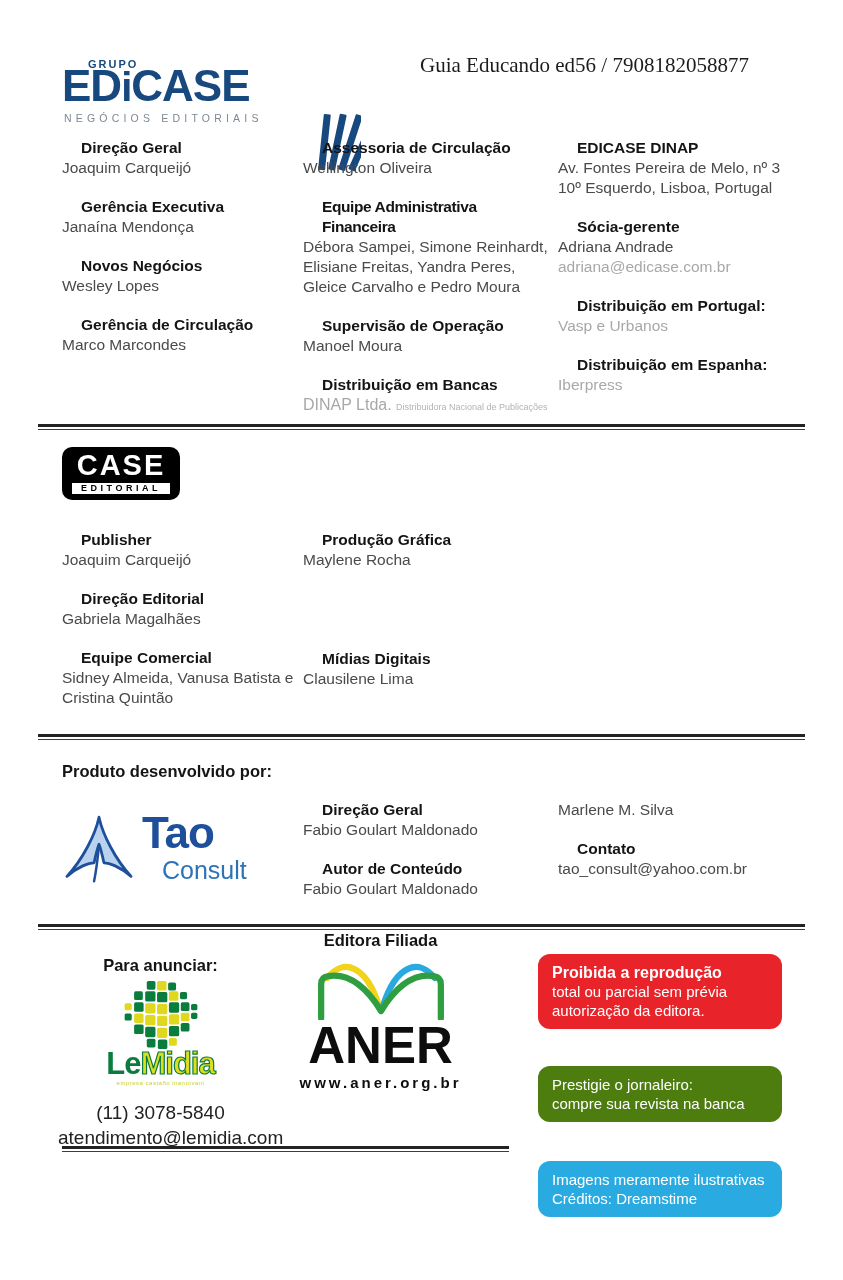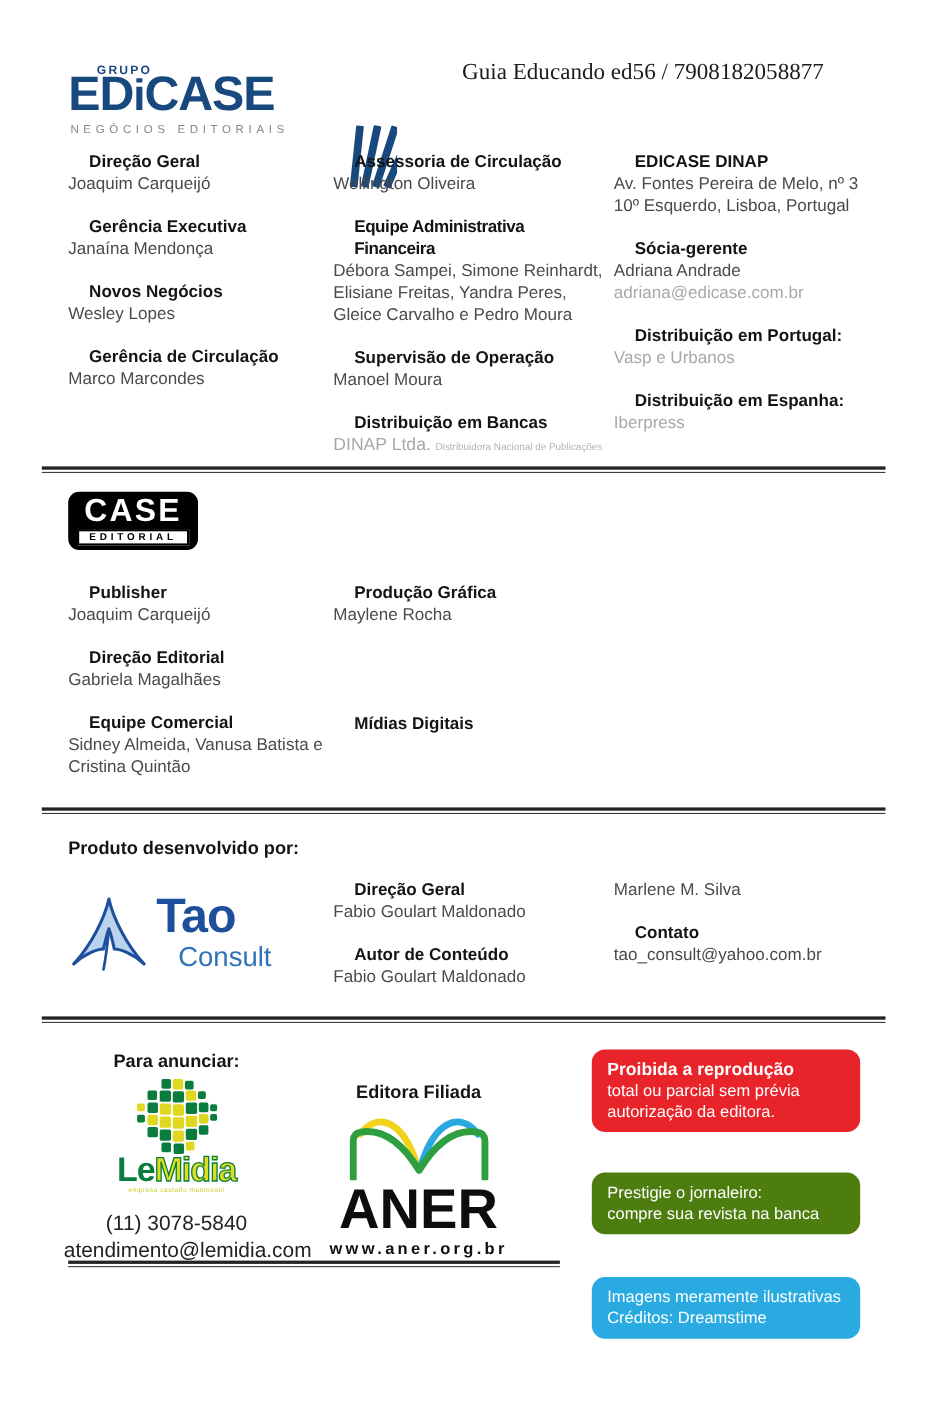--- a/index.html
+++ b/index.html
@@ -64,21 +64,21 @@
   .adv{position:absolute;left:58px;top:956px;width:205px;text-align:center;}
   .adv-label{font-size:16.5px;font-weight:bold;color:#141414;}
   .lemidia-globe{margin:6px auto 0;display:block;}
   .lemidia-word{font-size:31px;font-weight:bold;line-height:30px;letter-spacing:-1px;}
   .lm-le{color:#0a7c3e;}
   .lm-midia{color:#dede20;-webkit-text-stroke:1.2px #0a7c3e;}
   .lemidia-tagline{font-size:6px;color:#c9cf2a;letter-spacing:.5px;margin-top:1px;}
   .adv-phone{font-size:19px;color:#222;margin-top:16px;}
   .adv-email{font-size:19px;color:#222;margin-top:3px;}
 
-  .aff{position:absolute;left:298px;top:984px;width:165px;text-align:center;}
+  .aff{position:absolute;left:298px;top:931px;width:165px;text-align:center;}
   .aff-label{font-size:16.5px;font-weight:bold;color:#141414;}
   .aner-book{display:block;margin:10px auto 0;}
   .aner-word{font-size:51px;font-weight:bold;color:#0d0d0d;line-height:52px;letter-spacing:0px;}
   .aner-url{font-size:15px;font-weight:bold;color:#0d0d0d;letter-spacing:3px;margin-top:2px;white-space:nowrap;}
 
   .notice{position:absolute;left:538px;width:244px;border-radius:12px;
           padding:9px 14px;box-sizing:border-box;color:#fff;line-height:19px;font-size:15px;}
   .notice .nb{font-weight:bold;font-size:16px;}
   #notice1{top:954px;} #notice2{top:1066px;} #notice3{top:1161px;}
 </style>
@@ -185,20 +185,21 @@
       <div class="line">Cristina Quintão</div>
     </div>
   </div>
   <div class="col" id="m2c2">
     <div class="entry">
       <div class="role">Produção Gráfica</div>
       <div class="line">Maylene Rocha</div>
     </div>
     <div class="entry push">
       <div class="role">Mídias Digitais</div>
+      <div class="line">Clausilene Lima</div>
     </div>
   </div>
 
   <div class="rule" id="rule2"></div>
 
   <div class="dev-label">Produto desenvolvido por:</div>
 
   <div class="tao">
     <svg width="74" height="100" viewBox="0 0 120 112">
       <path d="M60,6 C54,34 34,74 8,102 C26,86 44,80 52,80 C55,66 57,58 60,50 C63,58 65,66 68,80 C76,80 94,86 112,102 C86,74 66,34 60,6 Z" fill="#b9d3ee" stroke="#1d4f9b" stroke-width="4.5" stroke-linejoin="round"></path>

